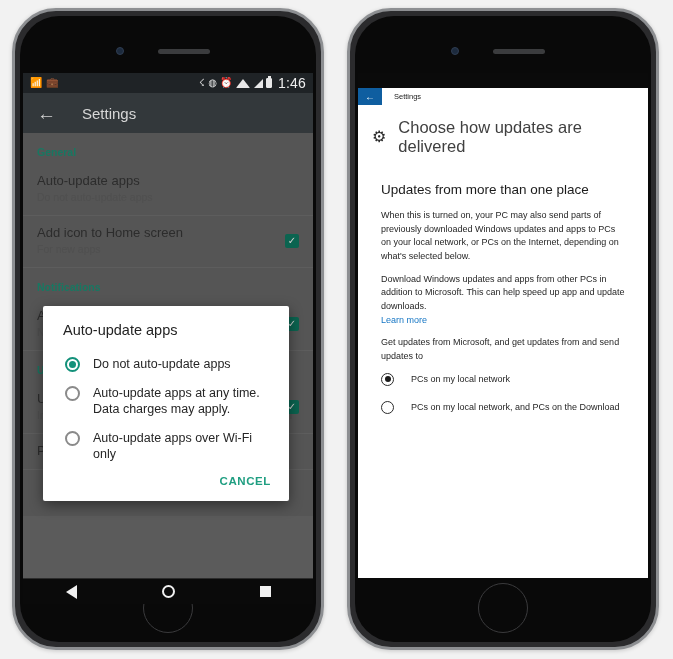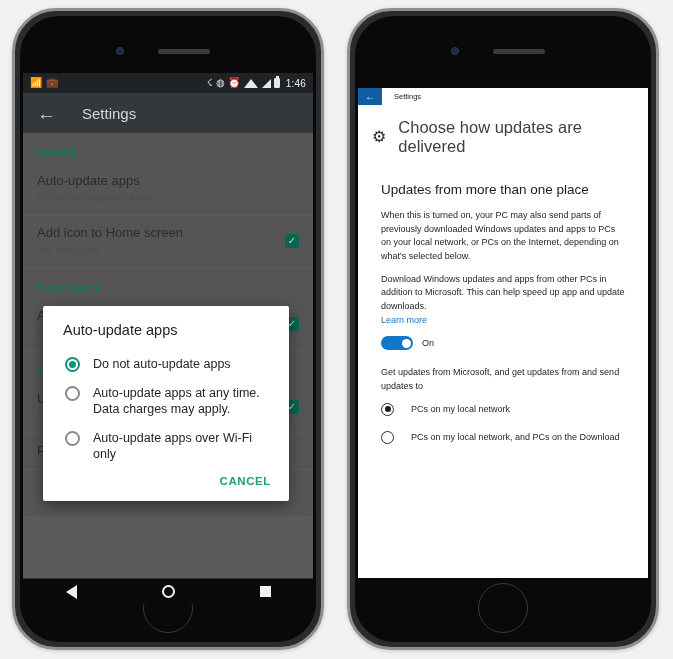--- a/index.html
+++ b/index.html
@@ -49,21 +49,21 @@
 
   
   .android-screen { background: #5b5b5b; }
   .status-bar {
     height: 20px; background: #1f2326; display: flex; align-items: center;
     padding: 0 7px; color: #dcdcdc; font-size: 9.5px;
   }
   .status-left { display: flex; gap: 4px; align-items: center; }
   .status-right { margin-left: auto; display: flex; gap: 3.5px; align-items: center; }
   .sicon { display: inline-block; line-height: 1; font-size: 10px; color: #e6e6e6; }
-  .clock { font-size: 10px; color: #eee; letter-spacing: .2px; margin-left: 2px; }
+  .clock { font-size: 14px; color: #eee; letter-spacing: .2px; margin-left: 2px; }
 
   .wifi-tri {
     width: 0; height: 0; border-left: 7px solid transparent;
     border-right: 7px solid transparent; border-bottom: 9px solid #e8e8e8;
     border-radius: 1px;
   }
   .sig-tri {
     width: 0; height: 0; border-left: 9px solid transparent;
     border-bottom: 9px solid #e8e8e8;
   }
@@ -315,24 +315,20 @@
         <div class="win-body">
           <h2 class="win-h2">Updates from more than one place</h2>
 
           <p class="win-p">When this is turned on, your PC may also send parts of previously downloaded Windows updates and apps to PCs on your local network, or PCs on the Internet, depending on what's selected below.</p>
 
           <p class="win-p">
             <span>Download Windows updates and apps from other PCs in addition to Microsoft. This can help speed up app and update downloads.</span><br>
             <a class="win-link" href="#">Learn more</a>
           </p>
 
-          <div class="toggle-row">
-            <span class="toggle"></span>
-            <span class="toggle-label">On</span>
-          </div>
 
           <p class="win-p">Get updates from Microsoft, and get updates from and send updates to</p>
 
           <div class="wradio-row">
             <span class="wradio on"></span>
             <span class="wradio-label">PCs on my local network</span>
           </div>
 
           <div class="wradio-row">
             <span class="wradio"></span>

